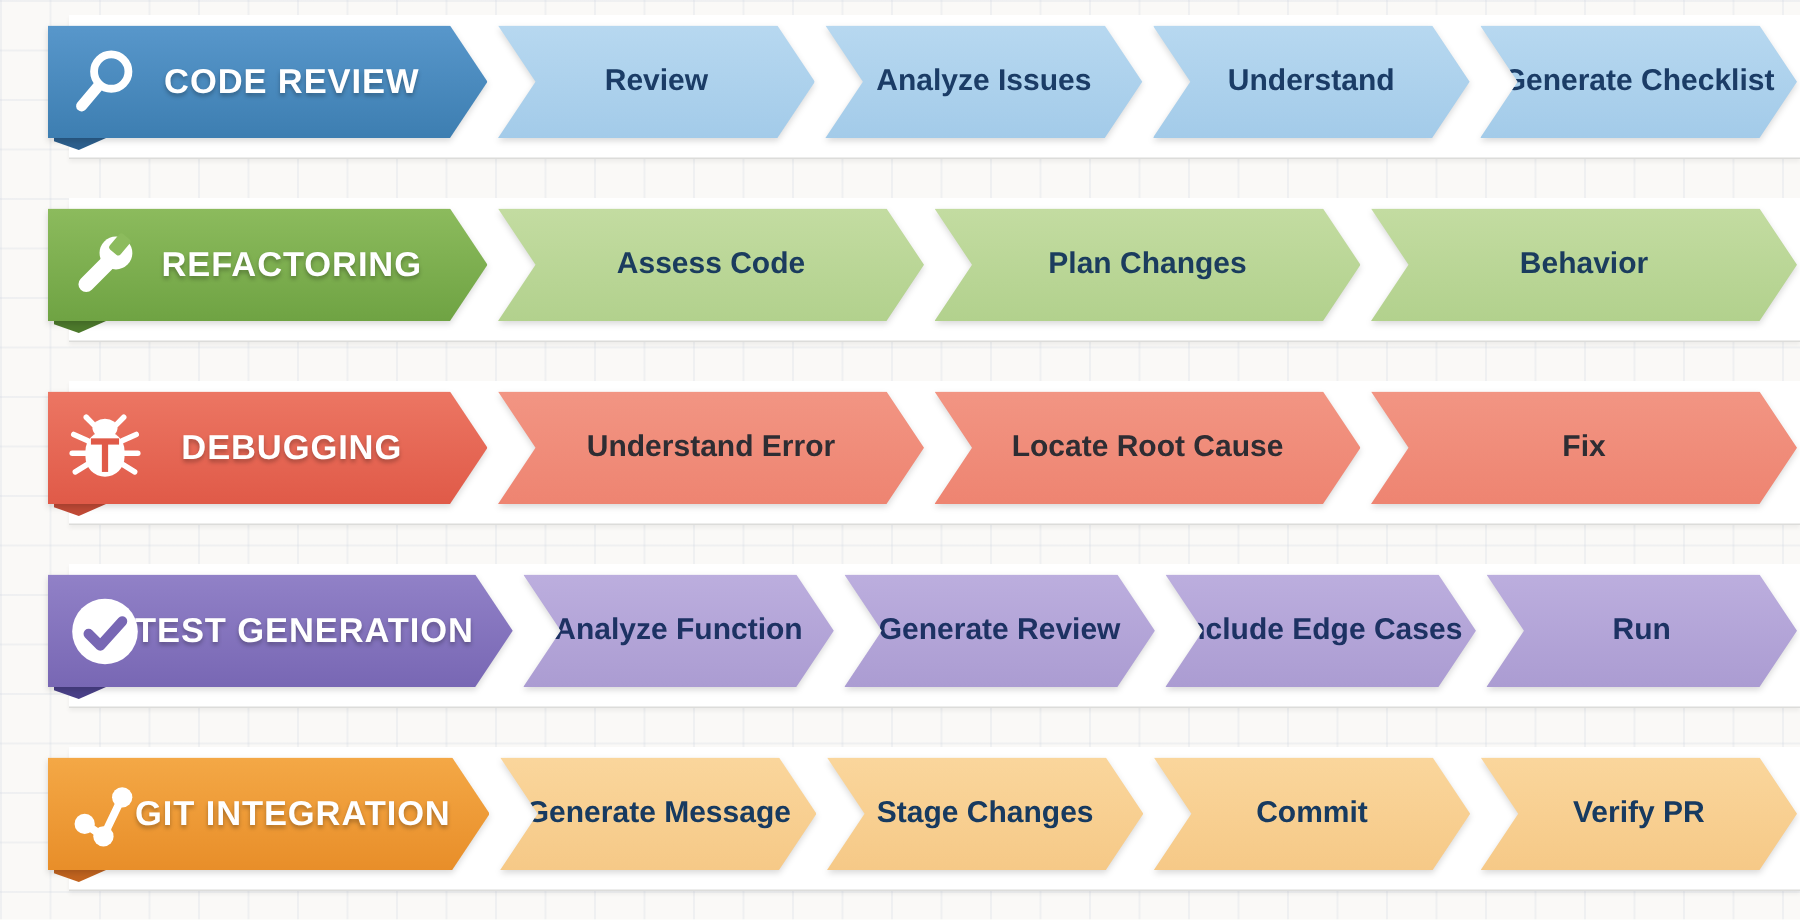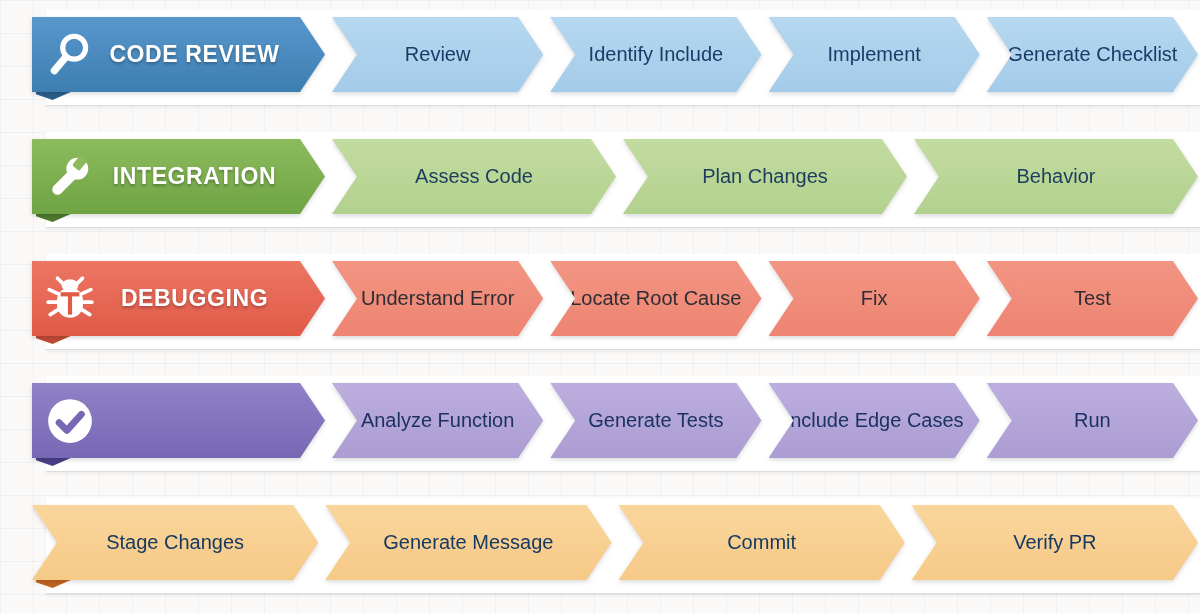--- a/index.html
+++ b/index.html
@@ -80,21 +80,21 @@
     color:#ffffff;
     font-size:23px;
     font-weight:700;
     letter-spacing:0.6px;
     white-space:nowrap;
     text-shadow:0 2px 3px rgba(0,0,0,0.28);
   }
   .step-label{
     color:var(--txt);
     font-size:20px;
-    font-weight:400;
+    font-weight:700;
     white-space:nowrap;
   }
 </style>
 </head>
 <body>
 
 <div class="page">
     <section class="row" style="--h1: #5897cb; --h2: #3d7eb1; --s1: #b7d8f0; --s2: #a3cbe9; --txt: #1b3c66; --fold: #2c5f8d;">
       <div class="sheet"></div>
       <div class="fold"></div>
@@ -105,43 +105,43 @@
               <circle cx="28" cy="17" r="11" fill="none" stroke="#fff" stroke-width="5"></circle>
               <line x1="19.5" y1="26.5" x2="9" y2="39" stroke="#fff" stroke-width="7" stroke-linecap="round"></line>
             </svg>
           </span>
           <span class="title">CODE REVIEW</span>
         </div>
         <div class="seg step">
           <span class="step-label">Review</span>
         </div>
         <div class="seg step">
-          <span class="step-label">Identify Include</span>
-        </div>
-        <div class="seg step">
-          <span class="step-label">Implement</span>
+          <span class="step-label">Analyze Issues</span>
+        </div>
+        <div class="seg step">
+          <span class="step-label">Understand</span>
         </div>
         <div class="seg step">
           <span class="step-label">Generate Checklist</span>
         </div>
       </div>
     </section>
     <section class="row" style="--h1: #8cbb5d; --h2: #6fa343; --s1: #c3dca1; --s2: #b2d18d; --txt: #1b3c5e; --fold: #4d7a2c;">
       <div class="sheet"></div>
       <div class="fold"></div>
       <div class="bar">
         <div class="seg header">
           <span class="icon">
             <svg viewBox="0 0 48 48">
               <line x1="12" y1="36" x2="27" y2="21" stroke="#fff" stroke-width="10" stroke-linecap="round"></line>
               <circle cx="31" cy="16" r="10.5" fill="#fff"></circle>
               <rect x="29" y="4" width="9" height="13" rx="2" fill="var(--h1)" transform="rotate(40 33.5 10.5)"></rect>
             </svg>
           </span>
-          <span class="title">INTEGRATION</span>
+          <span class="title">REFACTORING</span>
         </div>
         <div class="seg step">
           <span class="step-label">Assess Code</span>
         </div>
         <div class="seg step">
           <span class="step-label">Plan Changes</span>
         </div>
         <div class="seg step">
           <span class="step-label">Behavior</span>
         </div>
@@ -172,60 +172,70 @@
         </div>
         <div class="seg step">
           <span class="step-label">Understand Error</span>
         </div>
         <div class="seg step">
           <span class="step-label">Locate Root Cause</span>
         </div>
         <div class="seg step">
           <span class="step-label">Fix</span>
         </div>
-        <div class="seg step">
-          <span class="step-label">Test</span>
-        </div>
       </div>
     </section>
     <section class="row" style="--h1: #9181c7; --h2: #7867b4; --s1: #bcaede; --s2: #ab9cd2; --txt: #1d3263; --fold: #4a4088;">
       <div class="sheet"></div>
       <div class="fold"></div>
       <div class="bar">
         <div class="seg header">
           <span class="icon">
             <svg viewBox="0 0 48 48">
               <circle cx="24" cy="24" r="21" fill="#fff"></circle>
               <path d="M13.5 25.5 L21 33 L35 17.5" fill="none" stroke="var(--h2)" stroke-width="6.5" stroke-linecap="round" stroke-linejoin="round"></path>
             </svg>
           </span>
+          <span class="title">TEST GENERATION</span>
         </div>
         <div class="seg step">
           <span class="step-label">Analyze Function</span>
         </div>
         <div class="seg step">
-          <span class="step-label">Generate Tests</span>
+          <span class="step-label">Generate Review</span>
         </div>
         <div class="seg step">
           <span class="step-label">Include Edge Cases</span>
         </div>
         <div class="seg step">
           <span class="step-label">Run</span>
         </div>
       </div>
     </section>
     <section class="row" style="--h1: #f4a846; --h2: #e88e29; --s1: #fad69c; --s2: #f6c987; --txt: #173a60; --fold: #c2641f;">
       <div class="sheet"></div>
       <div class="fold"></div>
       <div class="bar">
+        <div class="seg header">
+          <span class="icon">
+            <svg viewBox="0 0 48 48">
+              <line x1="11" y1="30" x2="23" y2="38" stroke="#fff" stroke-width="5" stroke-linecap="round"></line>
+              <line x1="23" y1="38" x2="35" y2="13" stroke="#fff" stroke-width="5" stroke-linecap="round"></line>
+              <circle cx="11" cy="30" r="6.5" fill="#fff"></circle>
+              <circle cx="23" cy="38" r="6.5" fill="#fff"></circle>
+              <circle cx="35" cy="13" r="6.5" fill="#fff"></circle>
+            </svg>
+          </span>
+          <span class="title">GIT INTEGRATION</span>
+        </div>
+        <div class="seg step">
+          <span class="step-label">Generate Message</span>
+        </div>
         <div class="seg step">
           <span class="step-label">Stage Changes</span>
-        </div>
-        <div class="seg step">
-          <span class="step-label">Generate Message</span>
         </div>
         <div class="seg step">
           <span class="step-label">Commit</span>
         </div>
         <div class="seg step">
           <span class="step-label">Verify PR</span>
         </div>
       </div>
     </section>
   </div>

